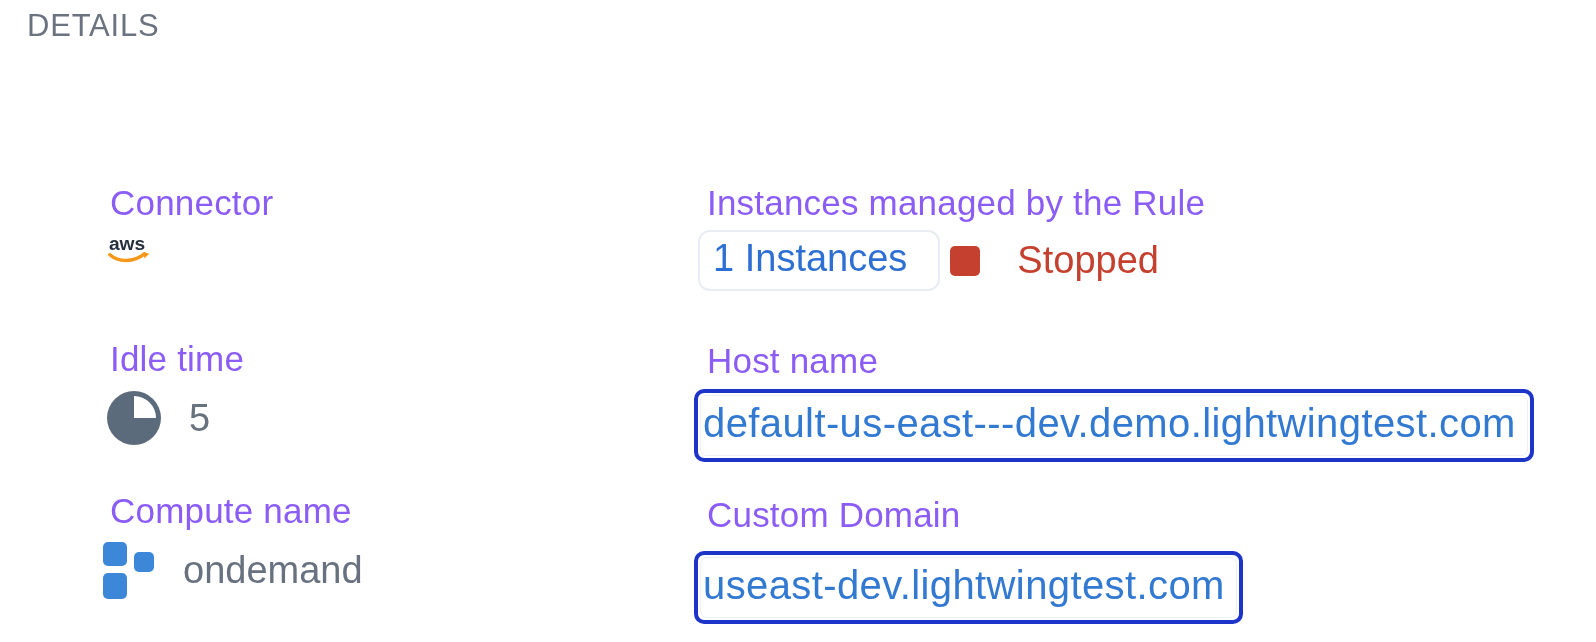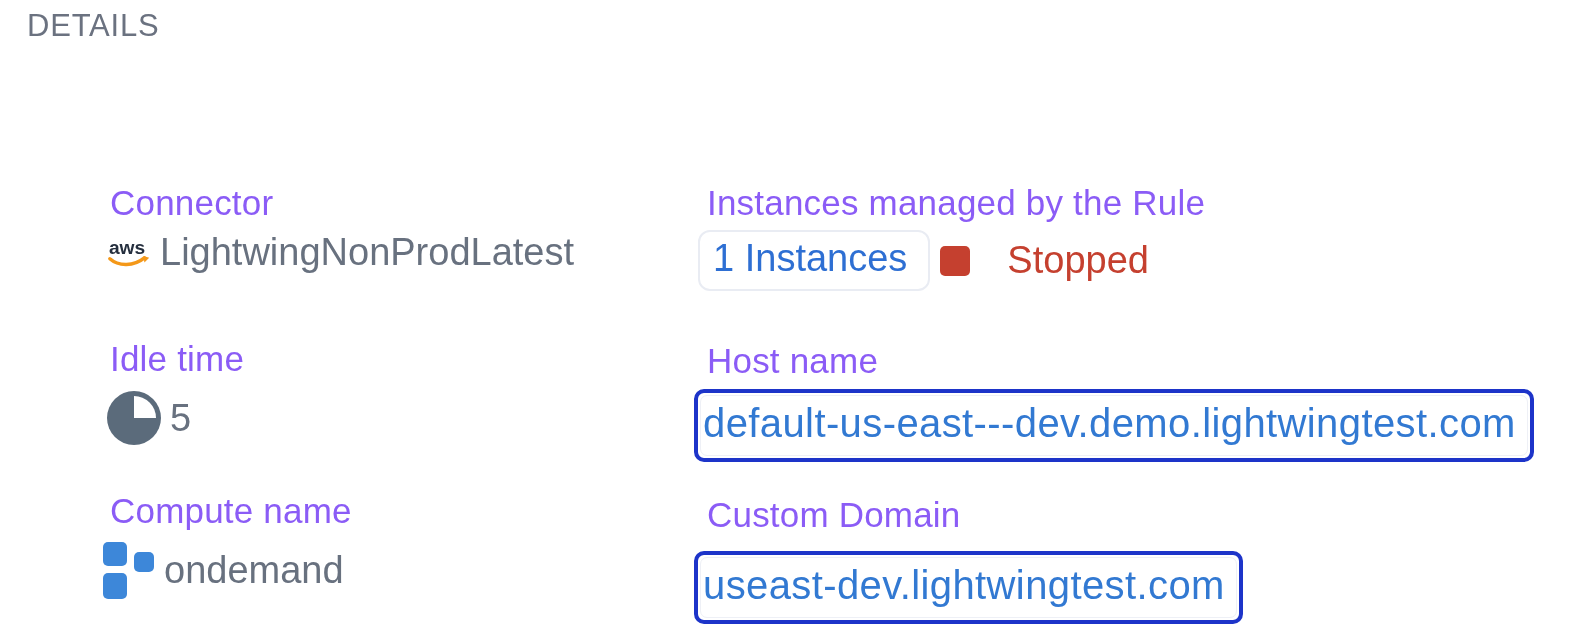--- a/index.html
+++ b/index.html
@@ -21,36 +21,36 @@
   .field-label {
     font-size: 35px;
     font-weight: 400;
     letter-spacing: 0.2px;
     color: #8b5cf6;
     white-space: nowrap;
   }
   .value-row {
     display: flex;
     align-items: center;
-    gap: 6px;
+    gap: 25px;
     white-space: nowrap;
   }
   .field-value {
     font-size: 38px;
     color: #68717f;
   }
   .icon-svg { display: block; flex: 0 0 auto; }
   
   .instances-row { display: flex; align-items: center; }
   .chip {
     display: inline-block;
     background: #ffffff;
     border: 2px solid #e9ecf3;
     border-radius: 12px;
-    padding: 5px 21px 9px 13px;
+    padding: 5px 31px 9px 13px;
     cursor: pointer;
     text-decoration: none;
   }
   .chip-text {
     font-size: 38px;
     color: #2e6fd3;
   }
   .status-square {
     width: 30px; height: 30px;
     border-radius: 5px;
@@ -91,21 +91,20 @@
 
   <div class="abs page-title" style="left:27px; top:8px;">DETAILS</div>
 
   <div class="abs field-label" style="left:110px; top:183px;">Connector</div>
   <div class="abs value-row" style="left:106px; top:231px;">
     <svg class="icon-svg" width="48" height="36" viewBox="0 0 50 36">
       <text x="3" y="19" font-size="20" font-weight="bold" fill="#252f3e" font-family="Liberation Sans, sans-serif">aws</text>
       <path d="M4 24 C 13 32, 29 32, 40 23" stroke="#f49819" stroke-width="3.6" fill="none" stroke-linecap="round"></path>
       <path d="M39 21 L45 23 L40 28 Z" fill="#f49819"></path>
     </svg>
-    <span class="field-value">LightwingNonProdLatest</span>
   </div>
 
   <div class="abs field-label" style="left:110px; top:339px;">Idle time</div>
   <div class="abs value-row" style="left:104px; top:388px;">
     <svg class="icon-svg" width="60" height="60" viewBox="0 0 60 60">
       <circle cx="30" cy="30" r="27" fill="#5b6b7b"></circle>
       <path d="M30 30 L30 8 A22 22 0 0 1 52 30 Z" fill="#ffffff"></path>
     </svg>
     <span class="field-value">5</span>
   </div>

